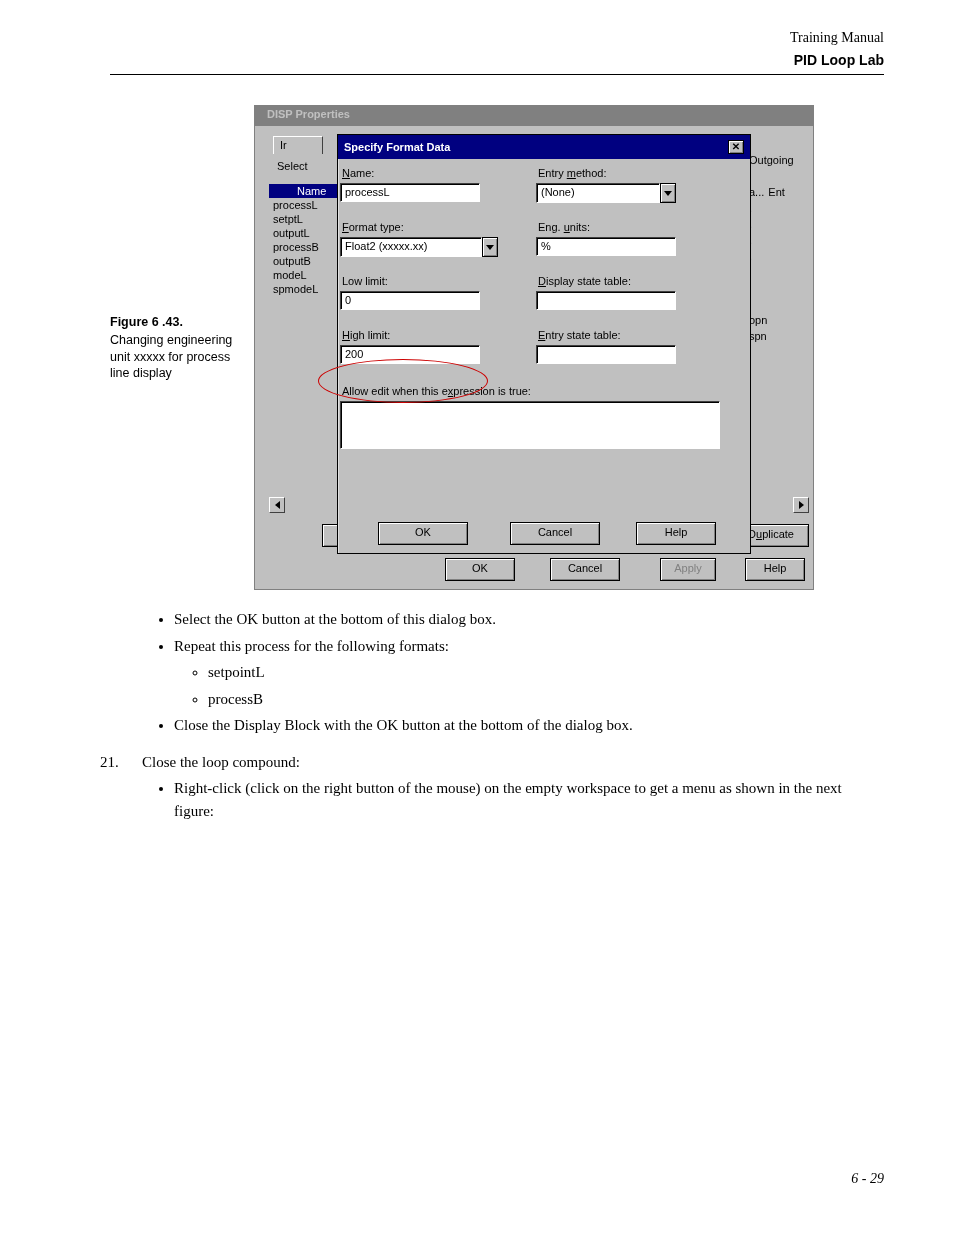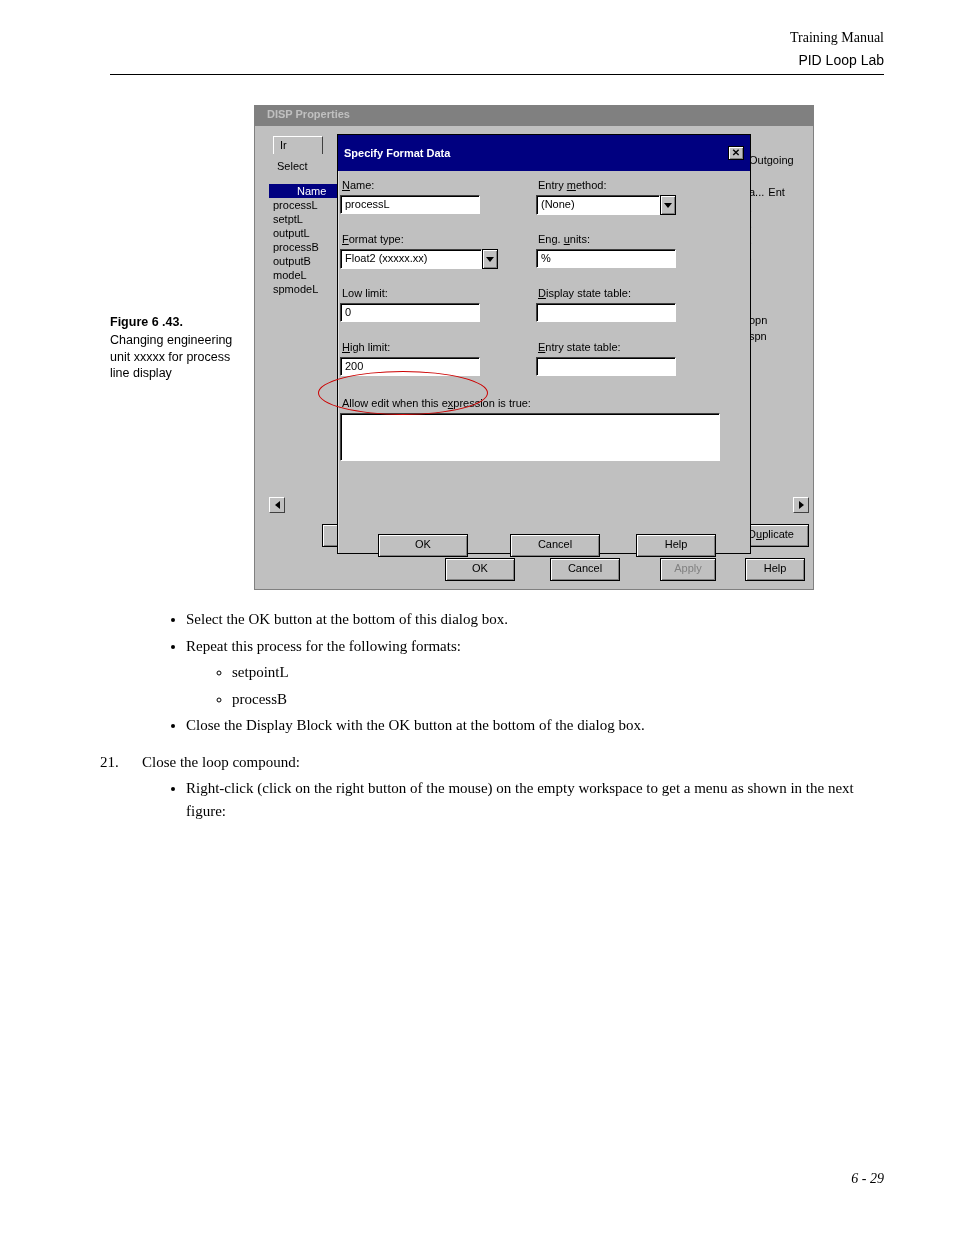--- a/index.html
+++ b/index.html
@@ -14,21 +14,21 @@
     position: relative;
   }
   .page {
     padding: 30px 70px 30px 110px;
   }
   .header-right {
     text-align: right;
     font-size: 14px;
   }
   .header-right .lab {
-    font-weight: normal;
+    font-weight: bold;
     margin-top: 6px;
     font-family: Arial, sans-serif;
   }
   .hr {
     border-bottom: 1px solid #000;
     margin-top: 6px;
     margin-bottom: 30px;
   }
   .figure-row {
     display: flex;
@@ -156,21 +156,21 @@
   .dialog {
     position: absolute;
     left: 82px; top: 8px;
     width: 414px;
     height: 420px;
     background: #c0c0c0;
     border: 1px solid #000;
     box-shadow: inset 1px 1px 0 #dfdfdf;
   }
   .dialog-title {
-    height: 36px;
+    height: 24px;
     background: #000080;
     color: #fff;
     font-weight: bold;
     padding: 2px 6px;
     display: flex;
     justify-content: space-between;
     align-items: center;
   }
   .close-x {
     width: 16px; height: 14px;
@@ -259,21 +259,21 @@
   }
 
   .u { text-decoration: underline; }
 
   .instructions {
     margin-top: 18px;
     padding-left: 32px;
     font-size: 15px;
     line-height: 1.5;
   }
-  .instructions ul { margin: 4px 16px; padding-left: 28px; }
+  .instructions ul { margin: 4px 4px; padding-left: 28px; }
   .instructions ul ul { padding-left: 30px; }
   .instructions li { margin: 4px 0; }
   .step-row {
     display: flex;
     margin-top: 14px;
   }
   .step-num { width: 42px; flex-shrink:0; }
   .step-body { flex: 1; }
   .footer {
     position: absolute;

